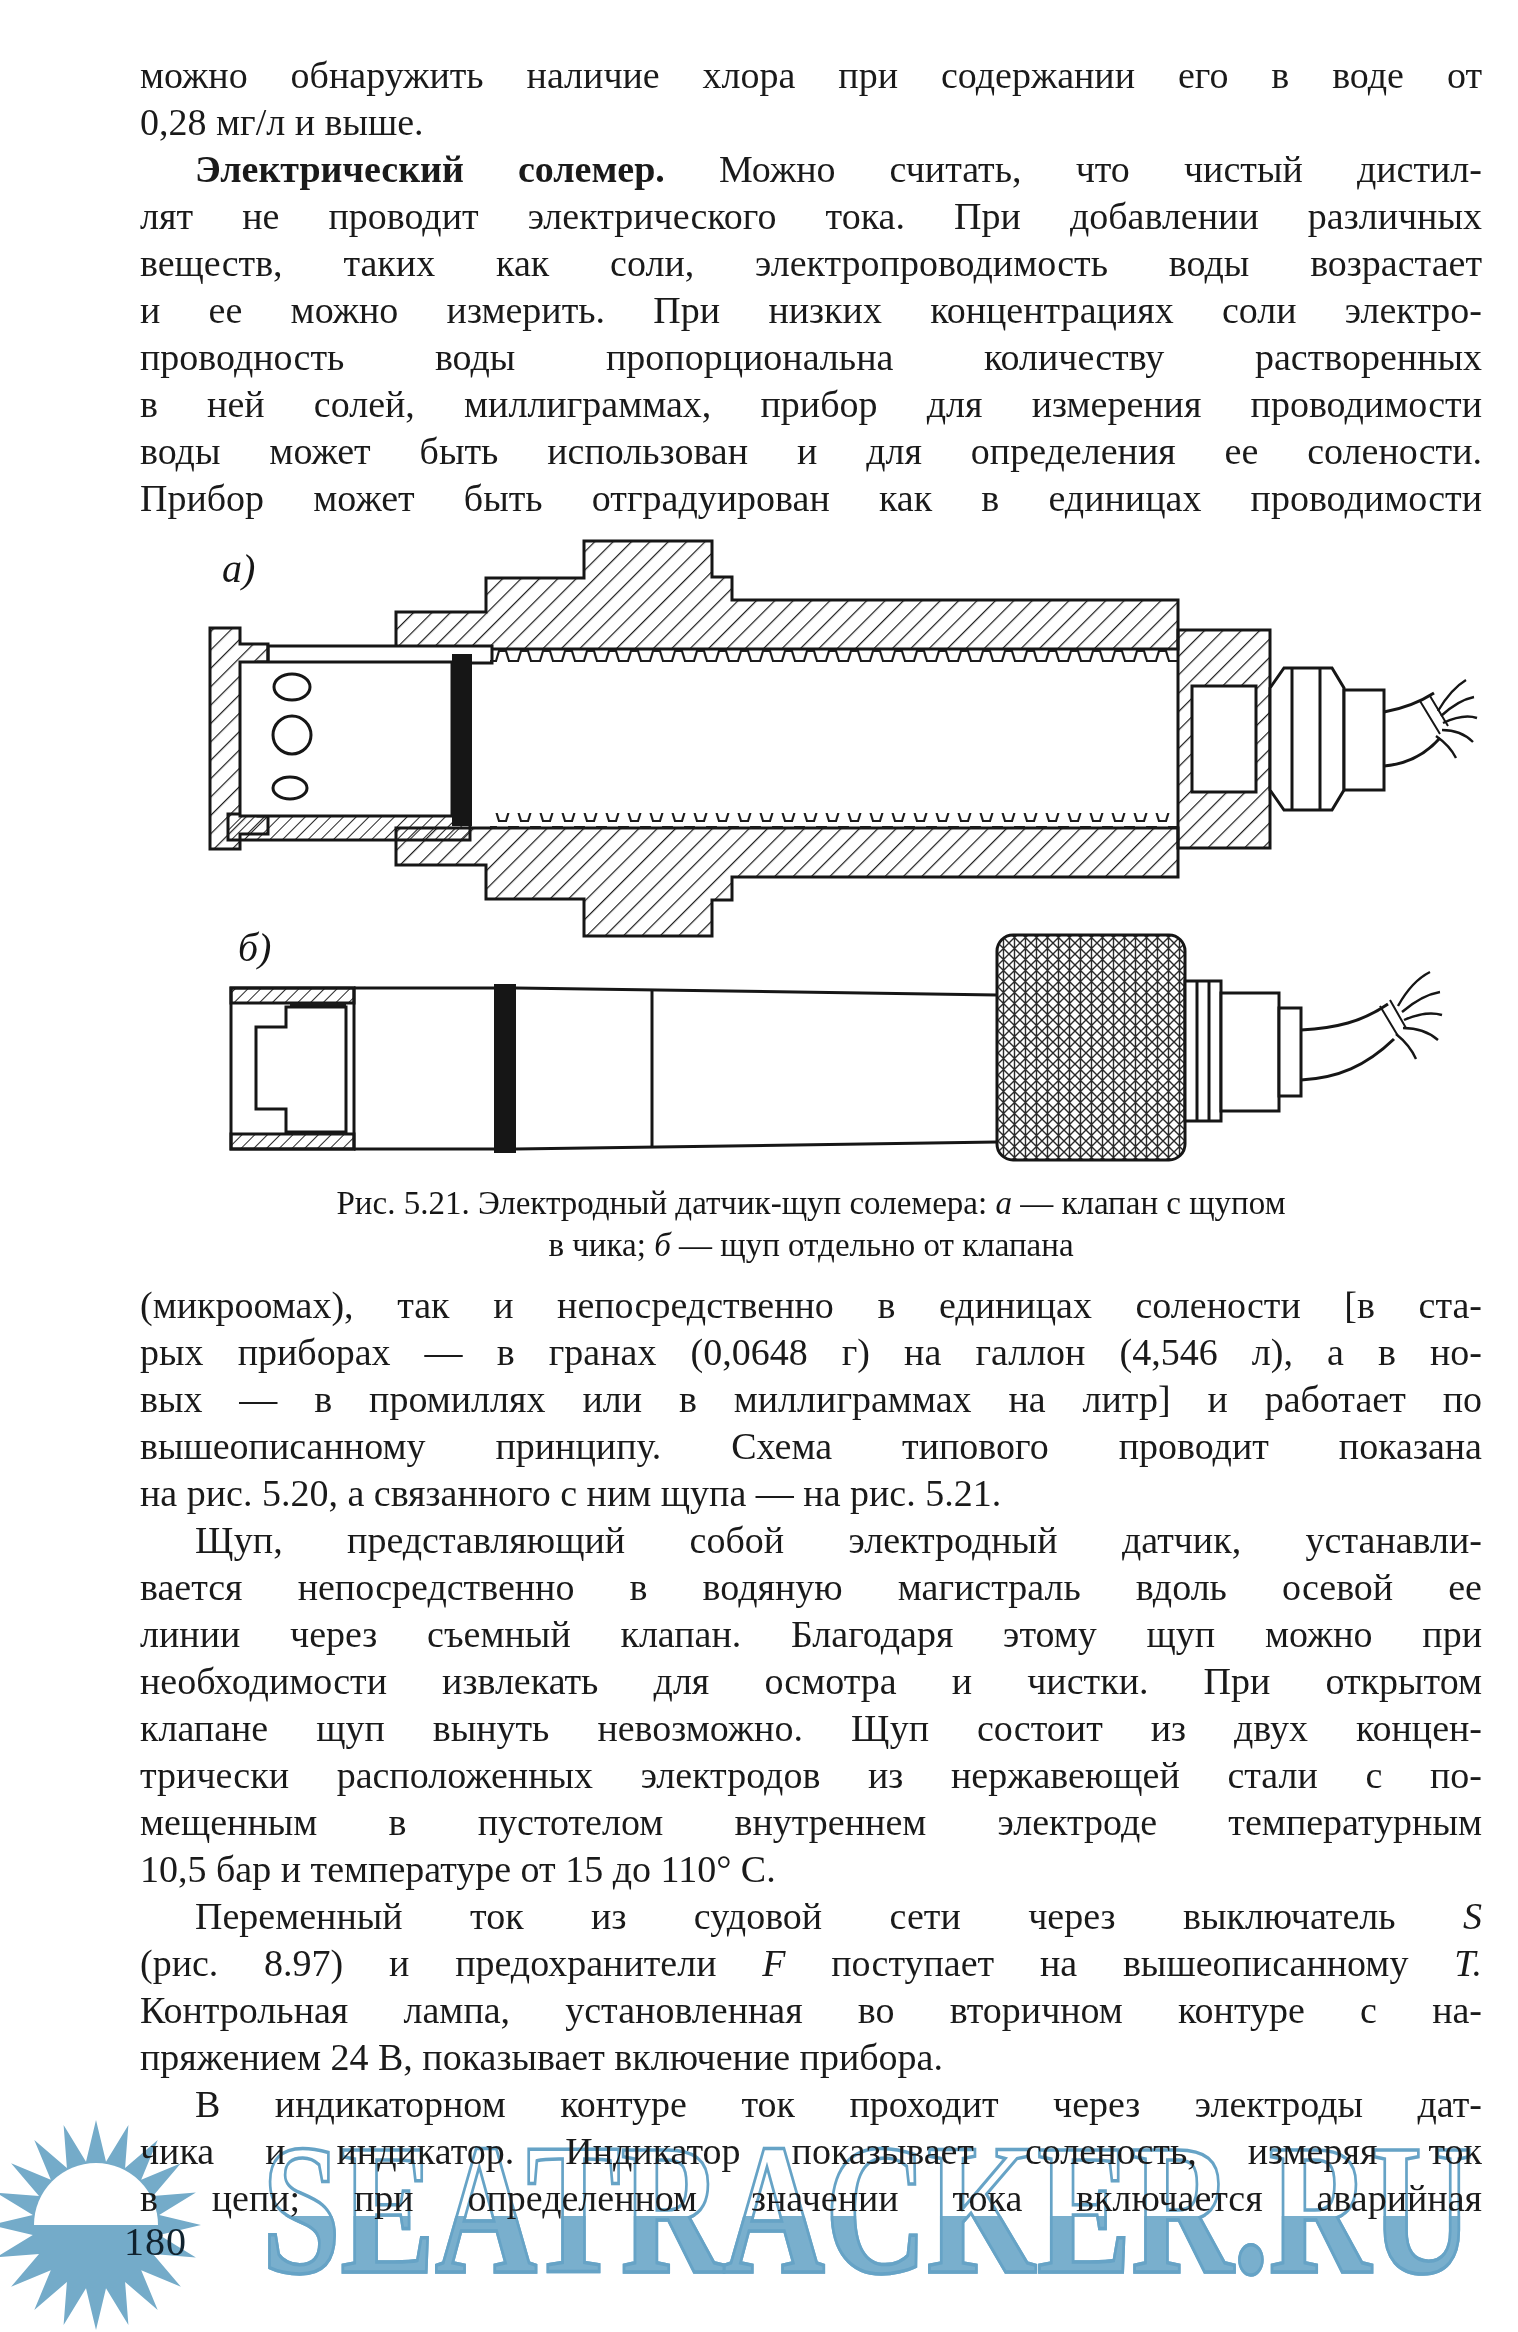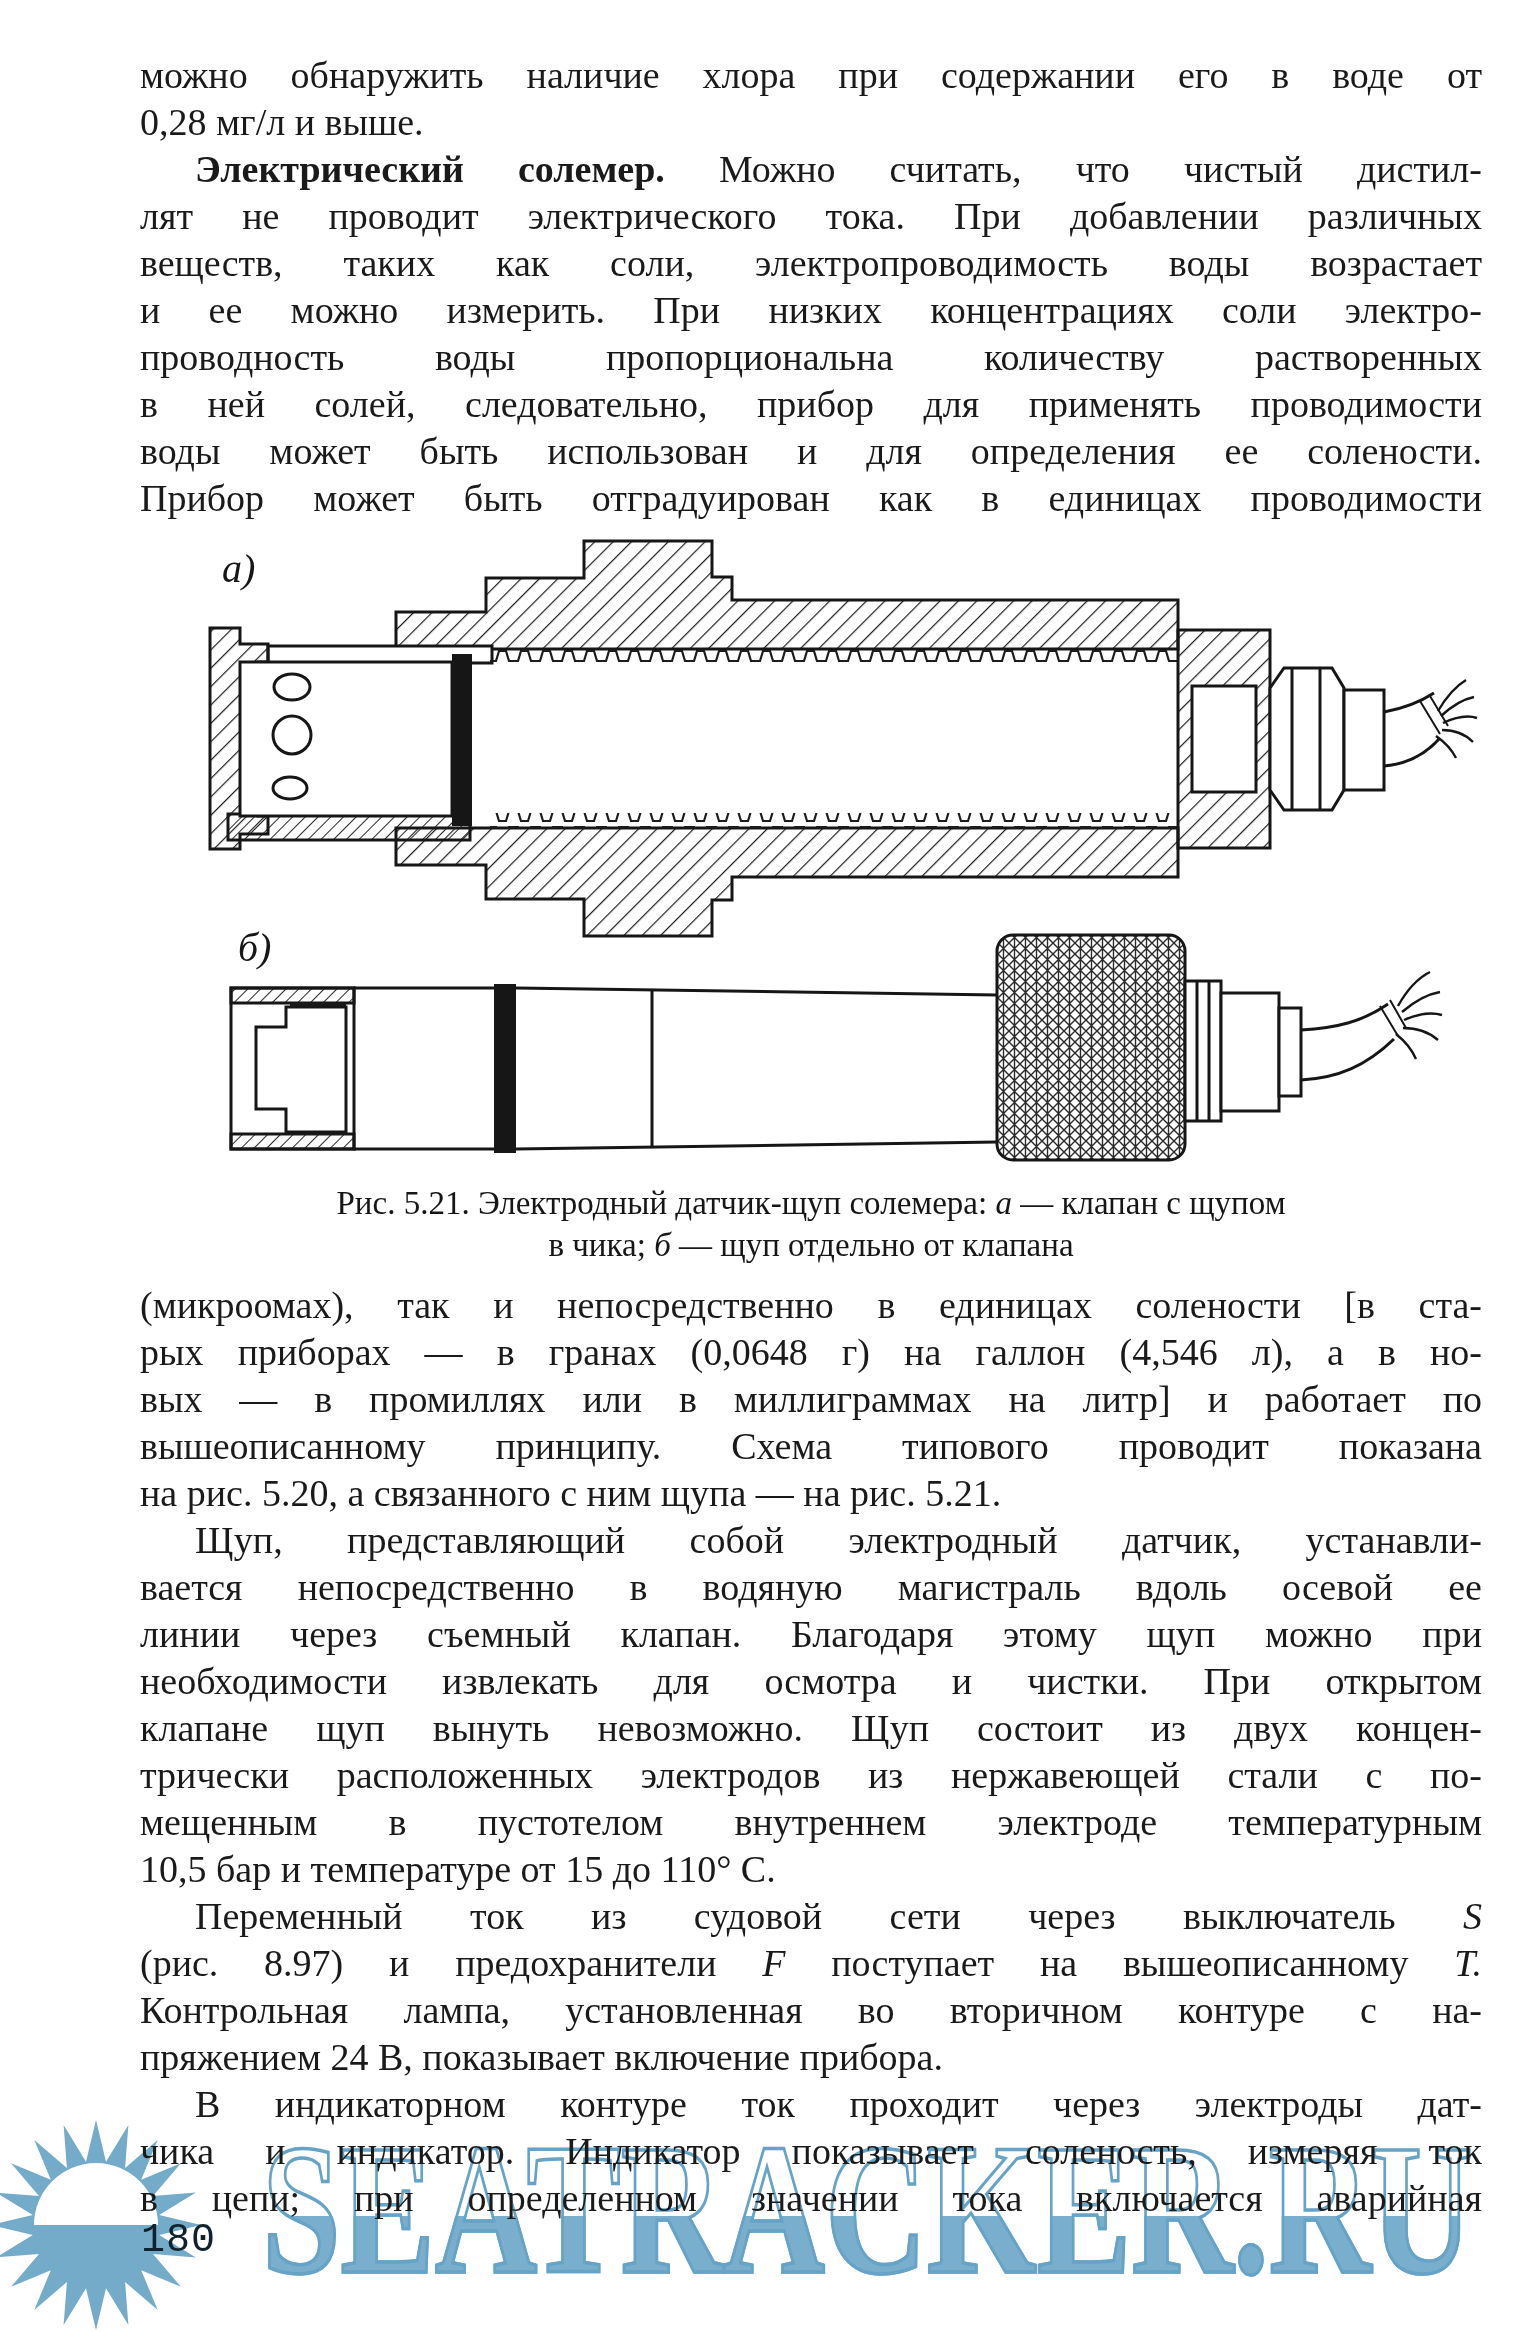--- a/index.html
+++ b/index.html
@@ -16,22 +16,22 @@
   .ln.j{text-align:justify; text-align-last:justify;}
   .ln.ind{text-indent:55px;}
   .ln b{font-weight:bold;}
   .ln i{font-style:italic;}
   .figure{display:block; margin:14px 0 0 0;}
   .figlbl{font-family:"Liberation Serif", serif; font-style:italic; font-size:40px; fill:#161616;}
   .caption{margin-top:6px; text-align:center; font-size:33px; line-height:42px; color:#161616;}
   .caption i{font-style:italic;}
   .para-gap{height:16px;}
   .page-number{
-    position:absolute; left:141px; top:2218px; z-index:4;
-    font-size:40px; color:#10222e; letter-spacing:1px;font-family:Liberation Mono, monospace;
+    position:absolute; left:124px; top:2218px; z-index:4;
+    font-size:40px; color:#10222e; letter-spacing:1px;
   }
   .watermark{position:absolute; left:0; top:0; width:1430px; height:2332px; z-index:1;}
   .sun-logo{position:absolute; left:-16px; top:2092px;}
   .wm-text{
     position:absolute; left:262px; top:2116px;
     font-family:"Liberation Serif", serif; font-weight:bold;
     font-size:186px; line-height:186px; white-space:nowrap;
     transform:scaleX(0.76); transform-origin:left top;
     -webkit-text-stroke:3.5px #66a3c6;
     background:linear-gradient(to bottom, rgba(255,255,255,0) 0%, rgba(255,255,255,0) 54%, #79afcd 54%, #79afcd 100%);
@@ -54,21 +54,21 @@
   <div class="text-col">
 
     <div class="ln j">можно обнаружить наличие хлора при содержании его в воде от</div>
     <div class="ln">0,28 мг/л и выше.</div>
 
     <div class="ln j ind"><b>Электрический солемер.</b><span> Можно считать, что чистый дистил-</span></div>
     <div class="ln j">лят не проводит электрического тока. При добавлении различных</div>
     <div class="ln j">веществ, таких как соли, электропроводимость воды возрастает</div>
     <div class="ln j">и ее можно измерить. При низких концентрациях соли электро-</div>
     <div class="ln j">проводность воды пропорциональна количеству растворенных</div>
-    <div class="ln j">в ней солей, следовательно, прибор для применять проводимости</div>
+    <div class="ln j">в ней солей, миллиграммах, прибор для измерения проводимости</div>
     <div class="ln j">воды может быть использован и для определения ее солености.</div>
     <div class="ln j">Прибор может быть отградуирован как в единицах проводимости</div>
 
     <svg class="figure" width="1340" height="640" viewBox="0 0 1340 640">
       <defs>
         <pattern id="h1" width="13" height="13" patternUnits="userSpaceOnUse" patternTransform="rotate(45)">
           <line x1="0" y1="0" x2="0" y2="13" stroke="#1c1c1c" stroke-width="2.4"></line>
         </pattern>
         <pattern id="h2" width="9" height="9" patternUnits="userSpaceOnUse" patternTransform="rotate(45)">
           <line x1="0" y1="0" x2="0" y2="9" stroke="#1c1c1c" stroke-width="1.9"></line>

